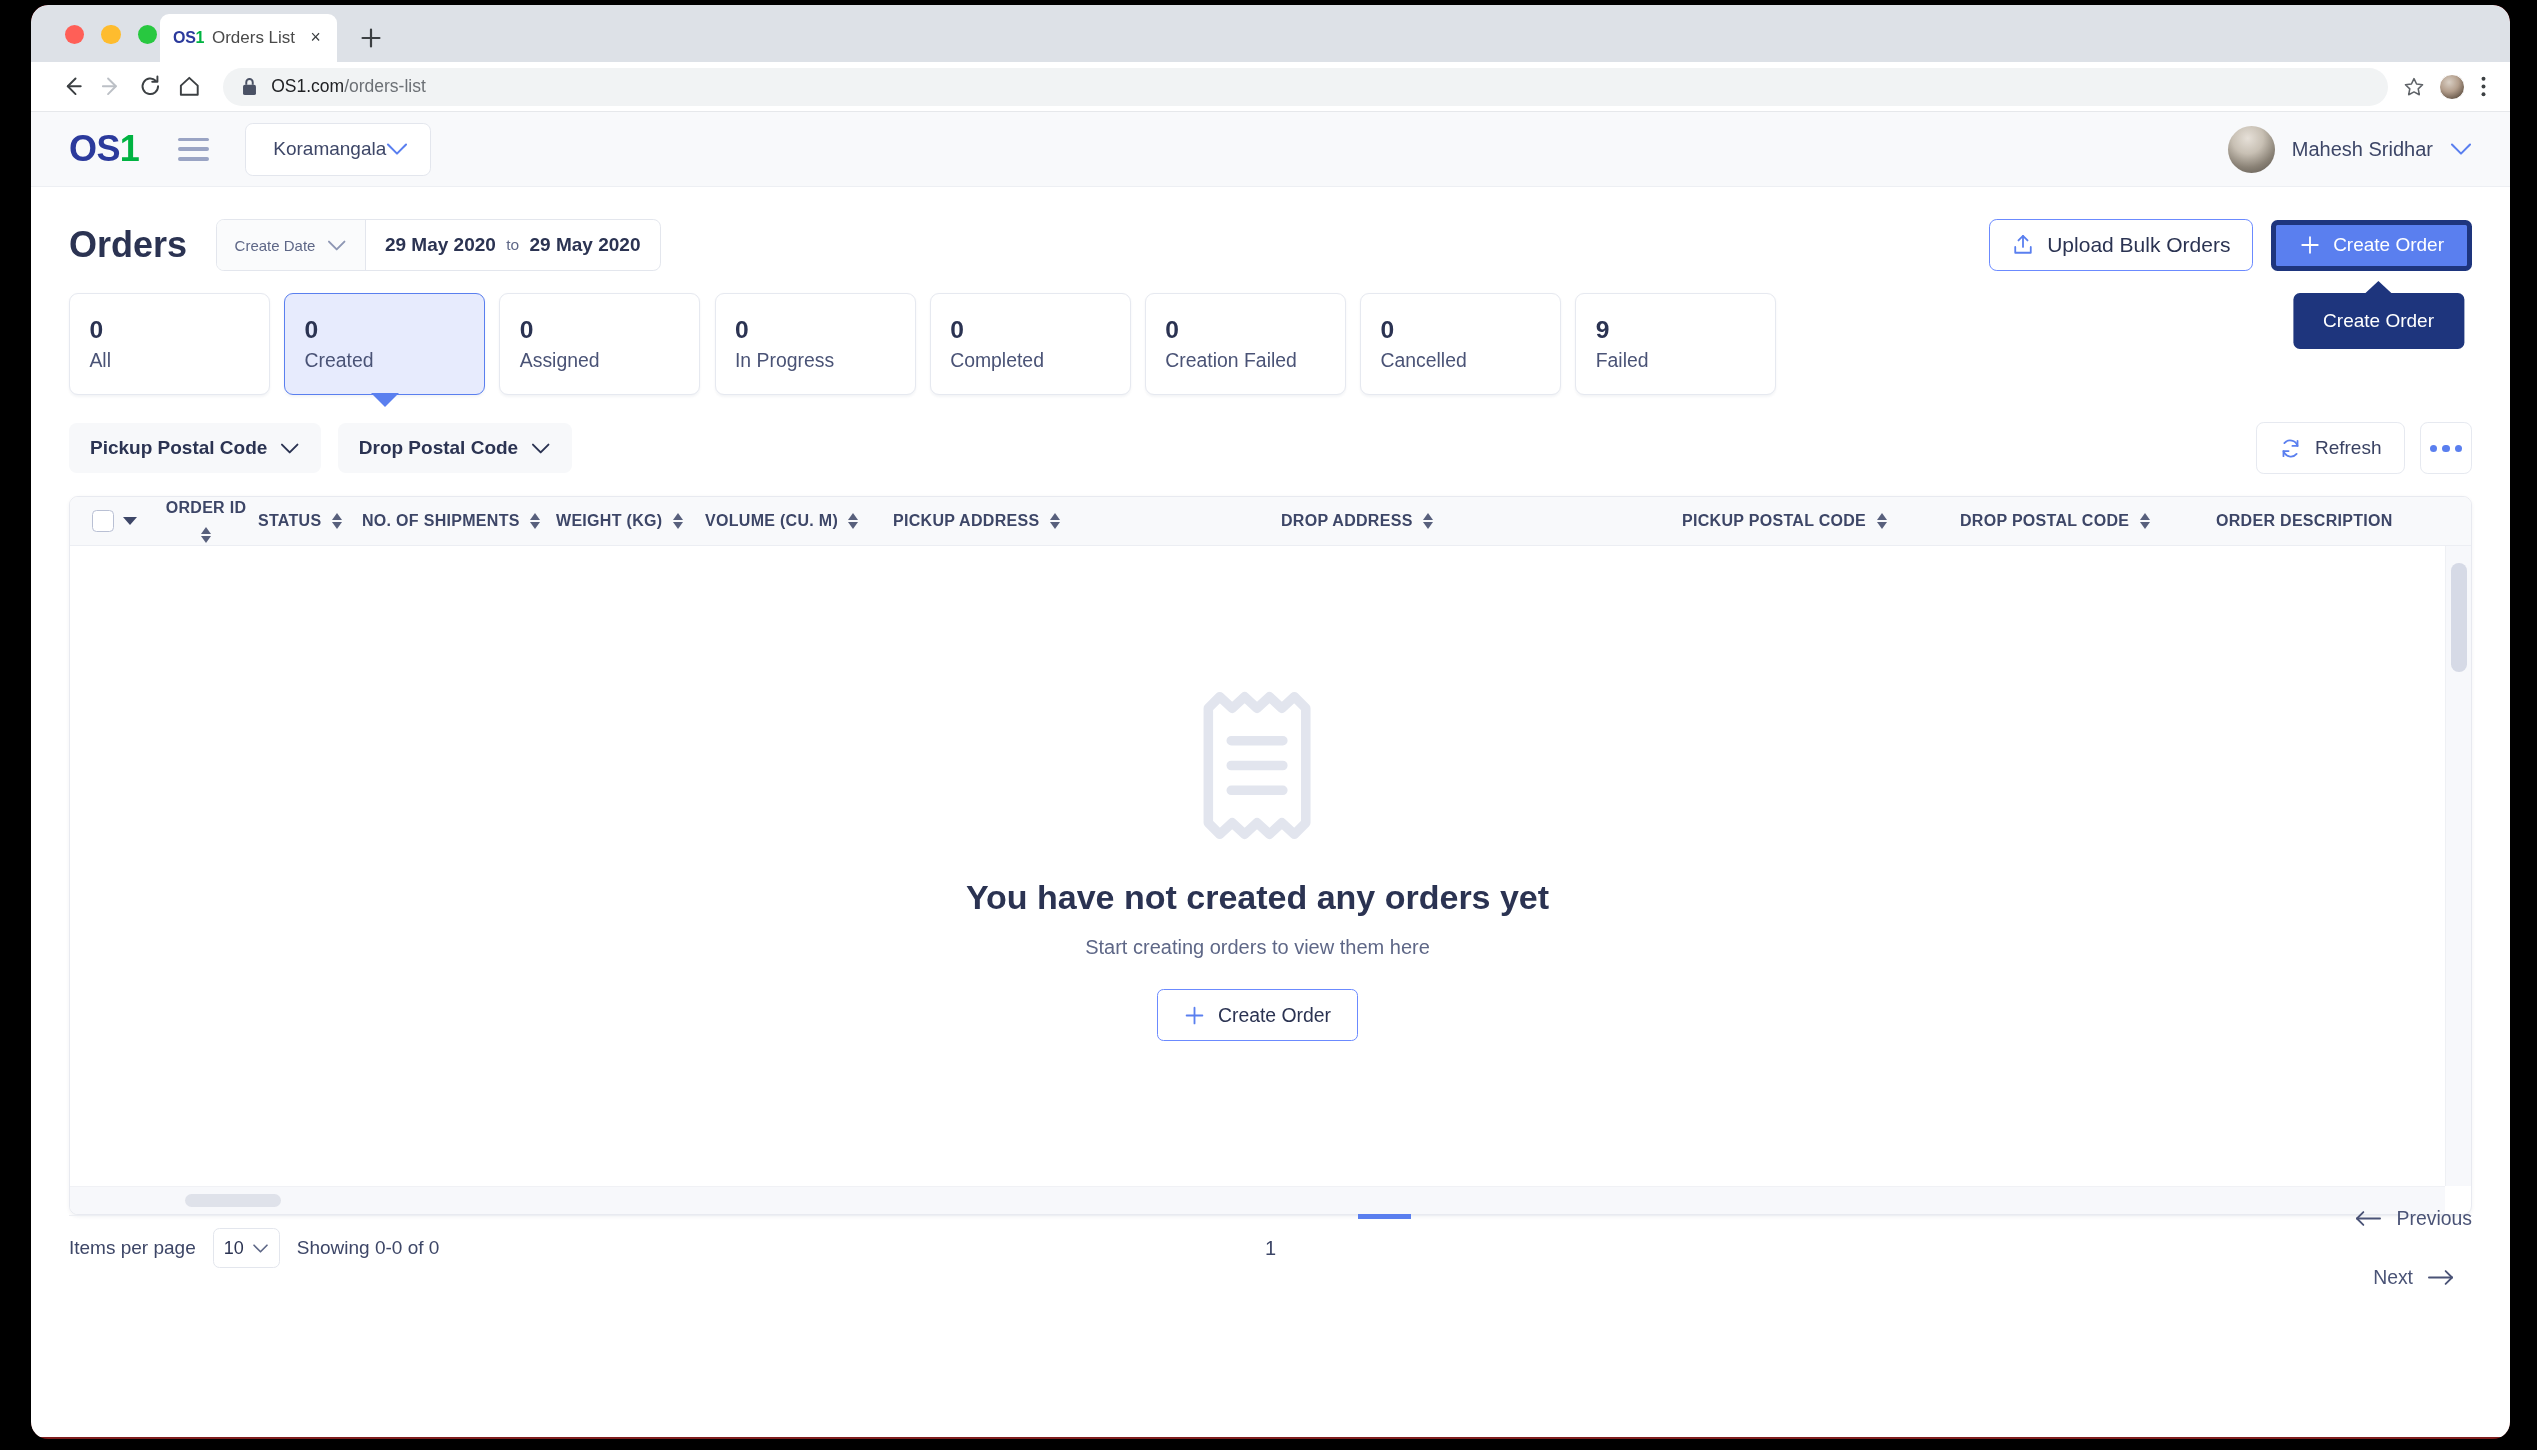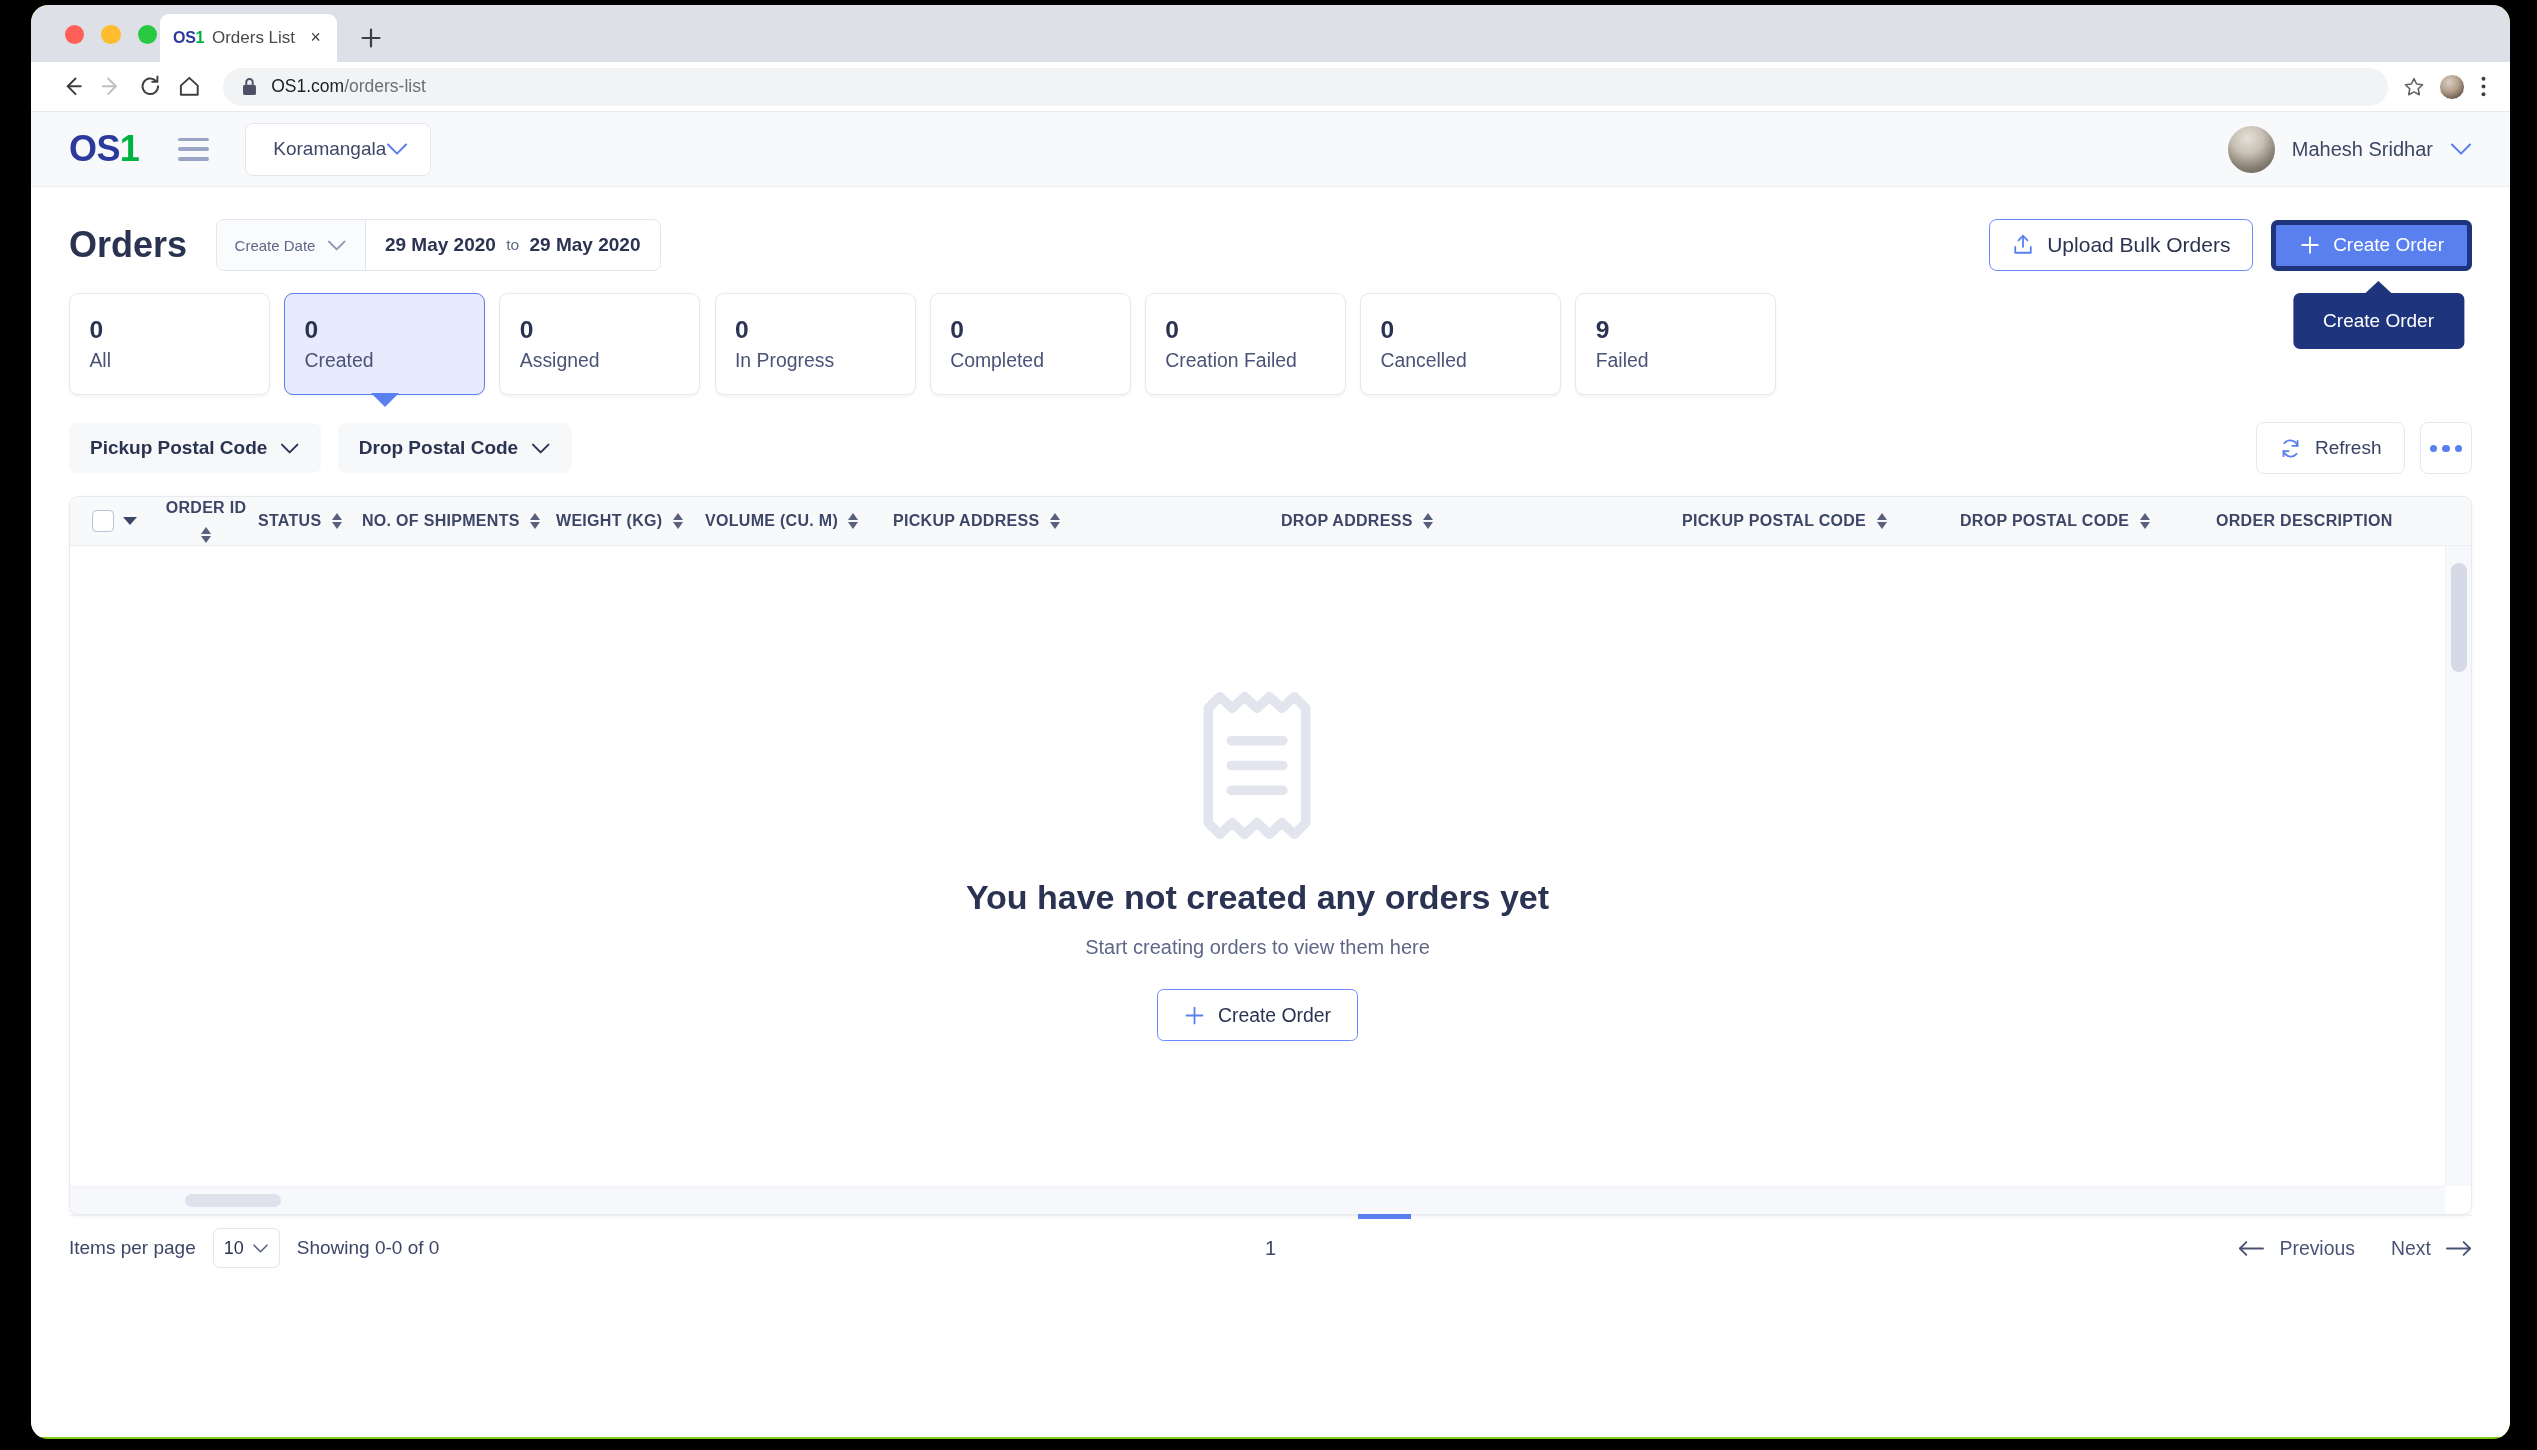--- a/index.html
+++ b/index.html
@@ -12,21 +12,21 @@
 
   
   #desktop {
     position: absolute; inset: 0;
     background: #000000;
   }
   #browser-window {
     position: absolute;
     left: 31px; top: 5.2px;
     width: 2479px; height: 1434px;
-    background: #84cc16;
+    background: #7f1d1d;
     border-radius: 17px;
     overflow: hidden;
     box-shadow: 0 11.7px 39px rgba(0,0,0,.45);
   }
 
   
   #tabstrip {
     position: relative;
     height: 57px;
     background: #dde1e7;
@@ -453,21 +453,21 @@
     border-radius: 6.5px;
     display: flex; align-items: center; justify-content: center; gap: 7.8px;
     font-size: 18px; color: #2b3352;
   }
   #showing { font-size: 19px; color: #3d4667; }
   #page-num {
     position: absolute; left: 0; right: 0;
     text-align: center;
     font-size: 20px; color: #3d4667;
   }
-  .pg-right { margin-left: auto; display: flex; align-items: center; gap: 36px; }
+  .pg-right { margin-left: auto; display: flex; align-items: center; gap: 36px; flex-direction: column; }
   .pg-btn { display: flex; align-items: center; gap: 14.2px; font-size: 19.4px; color: #4a5376; }
 
   svg { display: block; }
 </style>
 </head>
 <body>
 
 <div id="desktop">
   <div id="browser-window">
 

